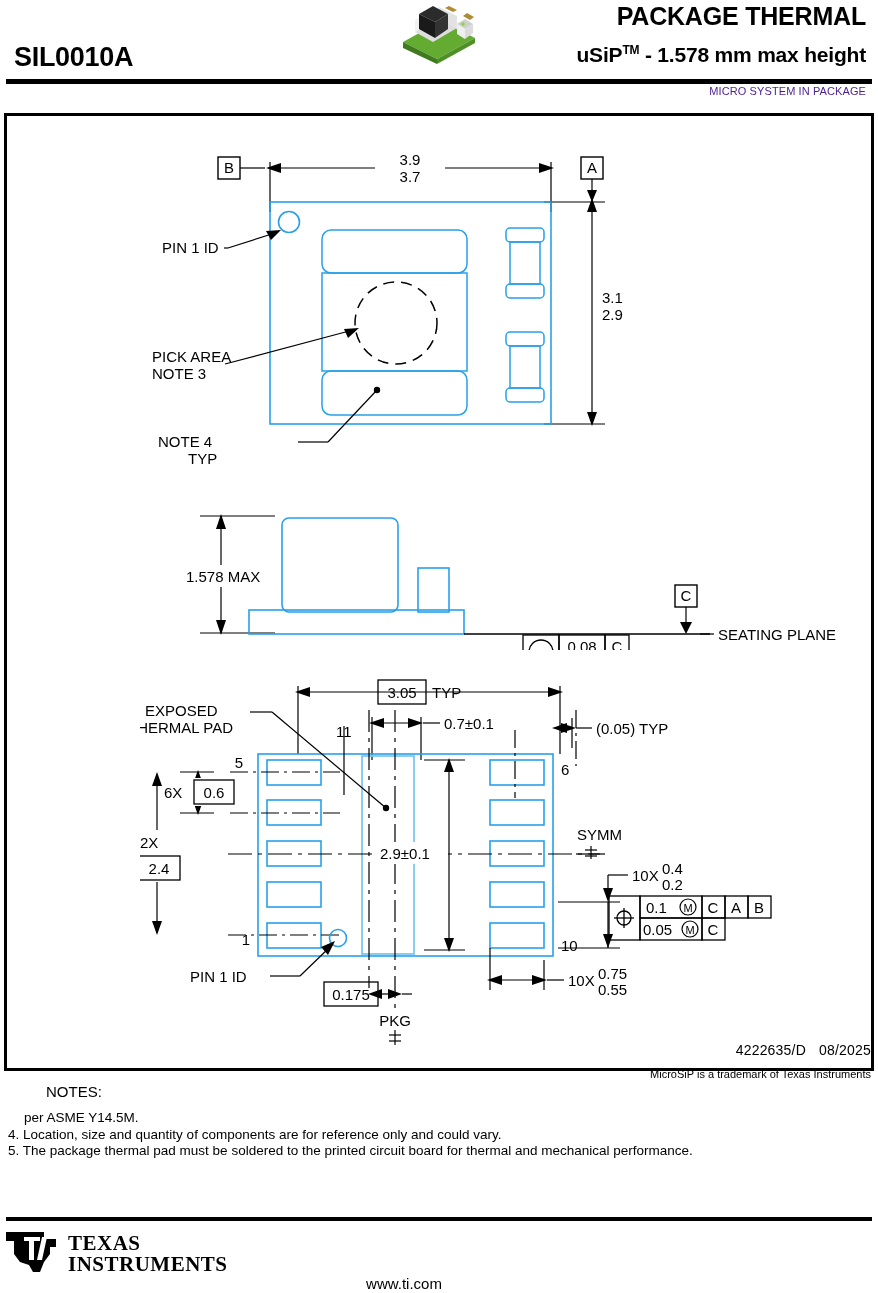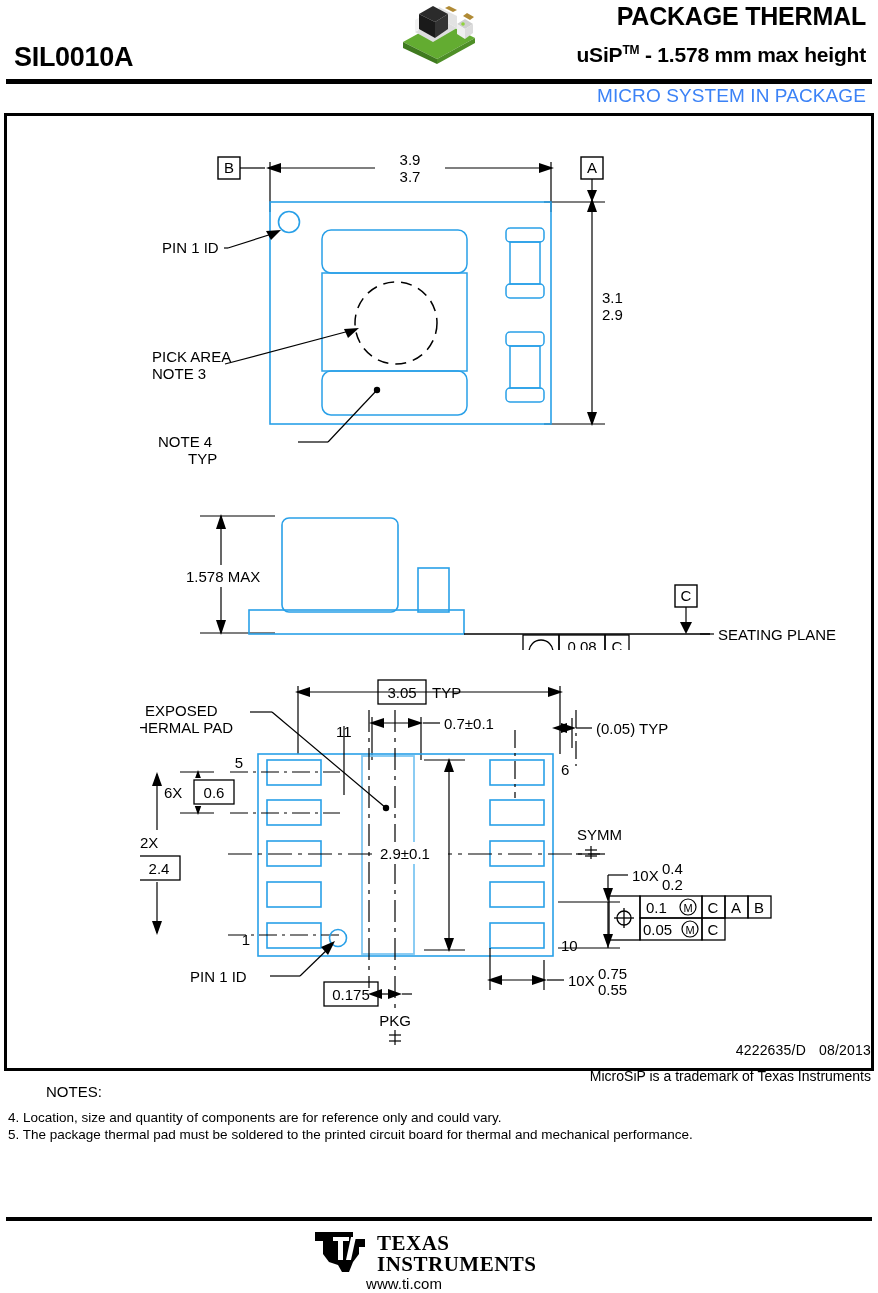--- a/index.html
+++ b/index.html
@@ -36,53 +36,53 @@
     white-space: nowrap;
     text-align: center;
   }
   #hdr-sub .tm { font-size: 12px; vertical-align: super; font-weight: bold; }
   #hdr-rule {
     left: 6px; top: 79px; width: 866px; height: 5px;
     background: #000;
   }
   #hdr-micro {
     right: 12px; top: 85px;
-    font-size: 19px; color: #3b82f6; letter-spacing: 0.1px;
+    font-size: 11px; color: #4c1d95; letter-spacing: 0.1px;
   }
   #pkg-photo { left: 395px; top: 2px; width: 88px; height: 62px; }
 
   
   #frame {
     left: 4px; top: 113px; width: 870px; height: 958px;
     border: 3px solid #000;
     background: #fff;
   }
   
   #revblock {
     right: 7px; top: 1042px;
     font-size: 14px; color: #000; letter-spacing: 0.2px;
   }
   #revblock .gap { display:inline-block; width: 13px; }
   #trademark {
     right: 7px; top: 1068px;
-    font-size: 14px; color: #000;
+    font-size: 11px; color: #000;
   }
 
   
   #notes-label { left: 10px; top: 1083px; font-size: 15px; color:#000;margin-left:36px; }
   #notes-list {
     left: 8px; top: 1110px; width: 860px;
     font-size: 13.5px; color: #000; line-height: 16.5px;
   }
   #notes-list .n { white-space: nowrap; }
   #notes-list .cont { padding-left: 16px; white-space: nowrap; }
 
   
   #foot-rule { left: 6px; top: 1217px; width: 866px; height: 4px; background: #000; }
-  #ti-logo-wrap { left: 0; top: 1228px; width: 878px; text-align: center; }
+  #ti-logo-wrap { left: 0; top: 1228px; width: 878px; }
   #ti-url { left: 0; top: 1275px; width: 808px; text-align: center;
             font-size: 15px; color: #000; }
 
   
   .blu { stroke: #29a0e8; fill: none; }
   .blu-lt { stroke: #7fc7f2; fill: none; }
   .blk { stroke: #000; fill: none; }
   svg text {
     font-family: "Liberation Sans", sans-serif;
     fill: #000;
@@ -446,27 +446,28 @@
       <rect x="500" y="248" width="62" height="22" class="blk" stroke-width="1.3"></rect>
       <text x="503" y="265" class="t">0.05</text>
       <circle cx="550" cy="259" r="8" class="blk" stroke-width="1.2"></circle>
       <text x="550" y="264" text-anchor="middle" style="font-size:11px">M</text>
 
       <rect x="562" y="248" width="23" height="22" class="blk" stroke-width="1.3"></rect>
       <text x="573" y="265" text-anchor="middle" class="t">C</text>
     </g>
   </svg>
 
-  <div id="revblock" class="abs nosel"><span>4222635/D</span><span class="gap"></span><span>08/2013</span></div>
+  <div id="revblock" class="abs nosel"><span>4222635/D</span><span class="gap"></span><span>08/2025</span></div>
 
   <div id="trademark" class="abs nosel">MicroSiP is a trademark of Texas Instruments</div>
 
   <div id="notes-label" class="abs nosel">NOTES:</div>
 
   <div id="notes-list" class="abs nosel">
+    <div class="cont">per ASME Y14.5M.</div>
     <div class="n">4. Location, size and quantity of components are for reference only and could vary.</div>
     <div class="n">5. The package thermal pad must be soldered to the printed circuit board for thermal and mechanical performance.</div>
   </div>
 
   <div id="foot-rule" class="abs"></div>
 
   <div id="ti-logo-wrap" class="abs">
     <svg width="260" height="46" viewBox="0 0 260 46">
 
       <g>

